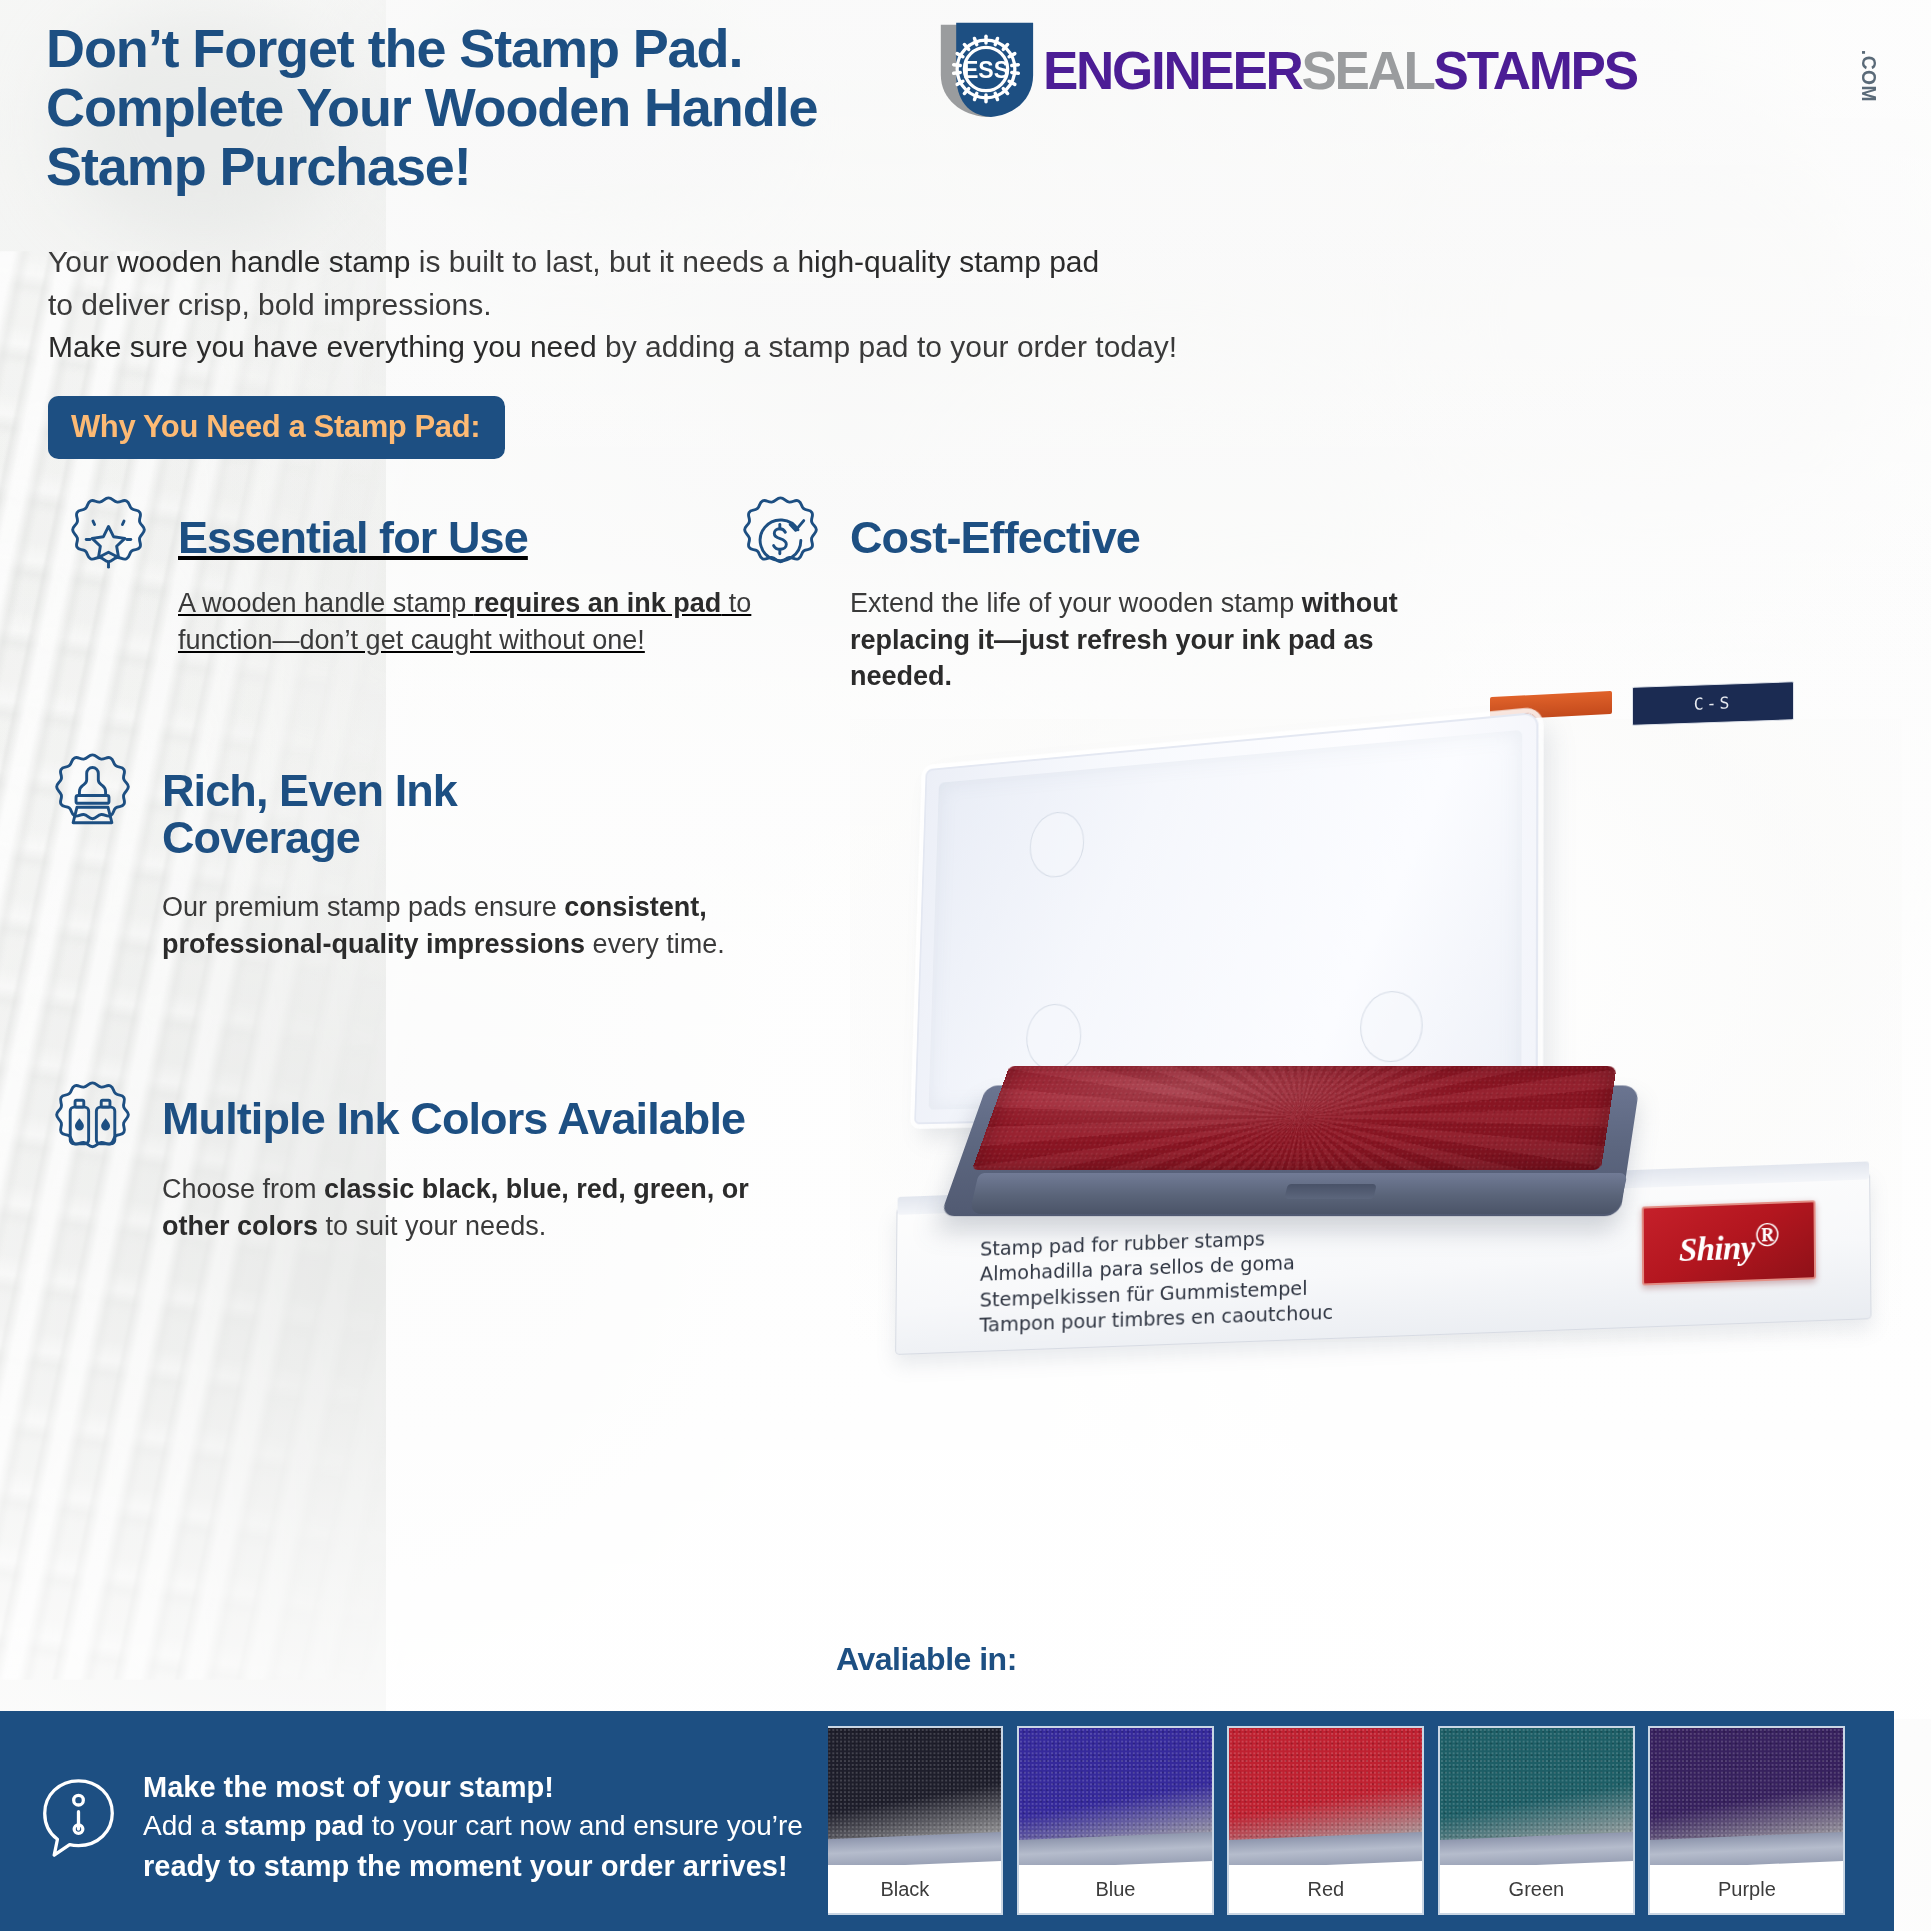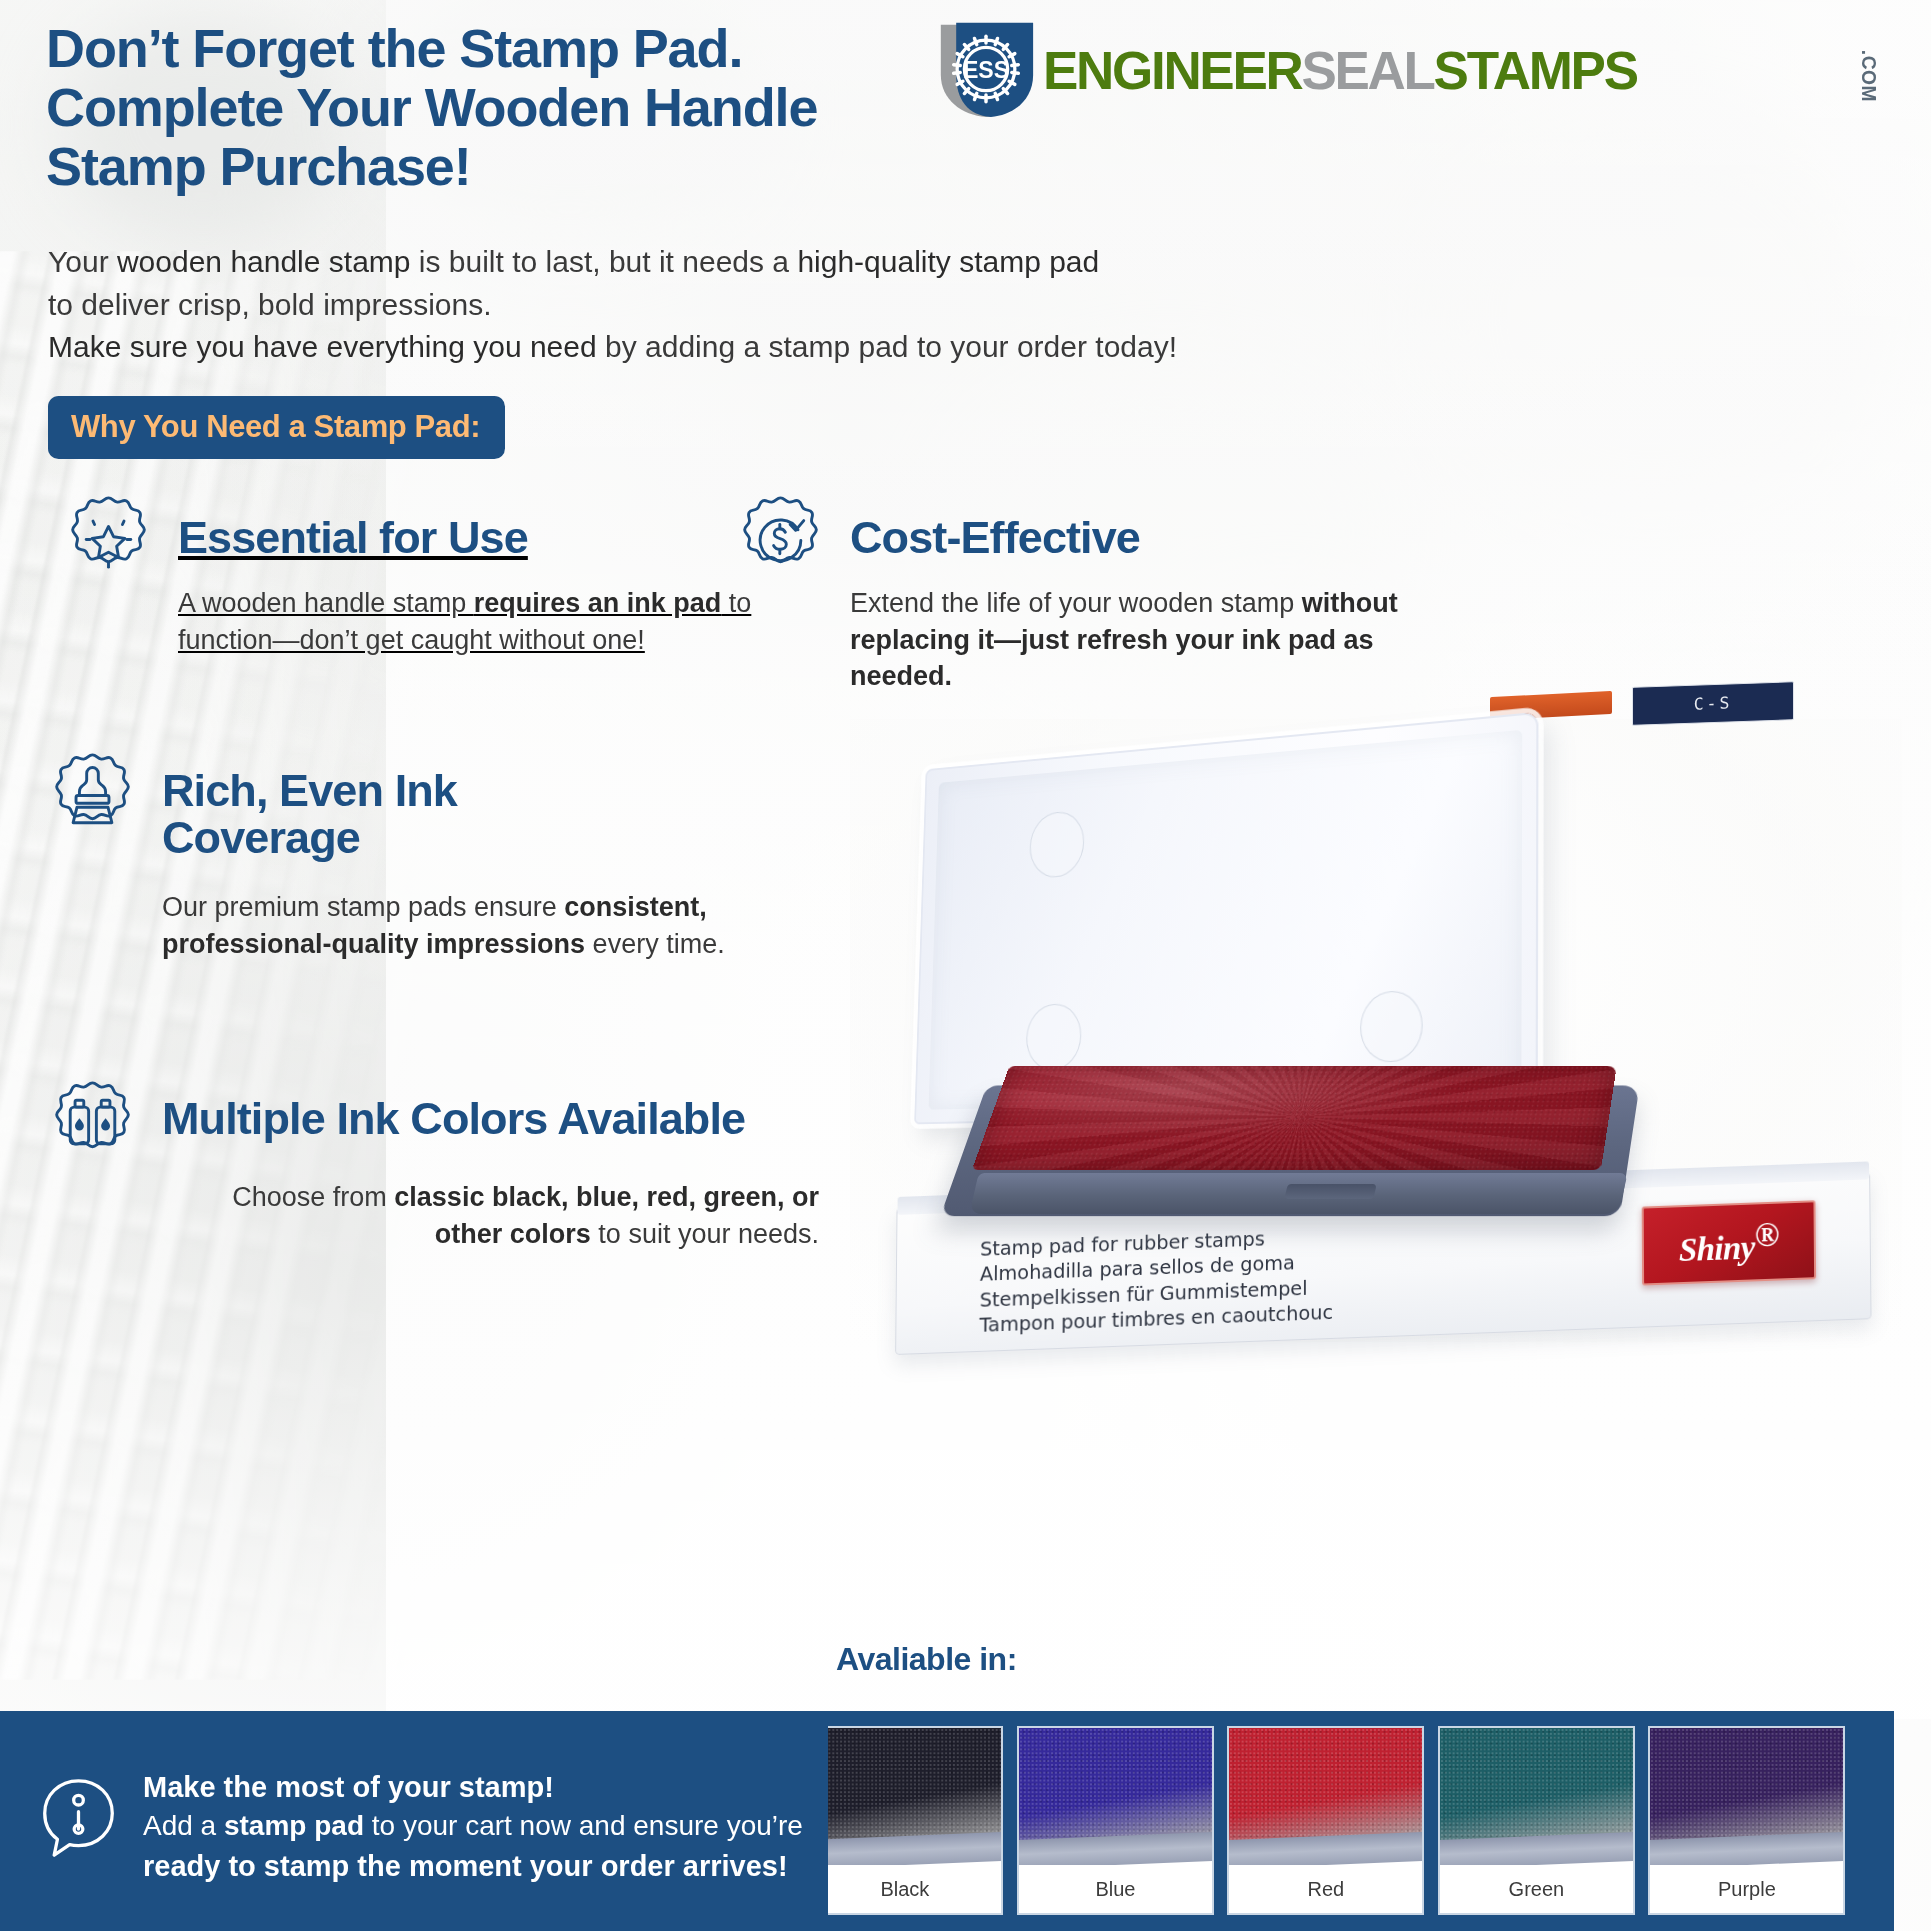--- a/index.html
+++ b/index.html
@@ -53,21 +53,21 @@
 
   
   .headline{position:absolute;left:46px;top:19.3px;width:966px;
     color:#1d4f82;font-weight:bold;font-size:54px;line-height:1.09;letter-spacing:-1.1px;}
   .headline div{white-space:nowrap;}
 
   
   .logo{position:absolute;left:935px;top:19.3px;width:975px;height:100px;}
   .logo-mark{position:absolute;left:0;top:0;width:102px;height:100px;}
   .logo-text{position:absolute;left:108px;top:25px;font-size:53px;font-weight:bold;letter-spacing:-2.3px;line-height:1;white-space:nowrap;}
-  .lt-dark{color:#4d7c0f;}
+  .lt-dark{color:#4c1d95;}
   .lt-gray{color:#9a9c9e;}
   .logo-dotcom{position:absolute;left:919px;top:25px;width:27px;height:64px;}
   .logo-dotcom span{display:block;transform:rotate(90deg);transform-origin:center;
     font-size:19.3px;font-weight:bold;color:#5a6a78;letter-spacing:0.5px;white-space:nowrap;
     position:absolute;left:-17.4px;top:21px;width:62px;text-align:center;}
 
   
   .intro{position:absolute;left:48px;top:241px;width:1352px;
     font-size:30px;line-height:1.42;color:#3a3a3a;font-weight:300;}
   .intro b{font-weight:normal;color:#2b2b2b;}
@@ -92,21 +92,21 @@
   #feat-cost{left:734px;top:494px;width:657px;}
   #feat-cost .f-title{margin-left:116px;padding-top:21px;}
   #feat-cost .f-body{margin-left:116px;margin-top:23px;width:628px;}
 
   #feat-rich{left:46px;top:751px;width:714px;}
   #feat-rich .f-title{margin-left:116px;padding-top:17.4px;width:502px;}
   #feat-rich .f-body{margin-left:116px;margin-top:27px;width:579px;}
 
   #feat-colors{left:46px;top:1079px;width:772px;}
   #feat-colors .f-title{margin-left:116px;padding-top:17.4px;width:599px;}
-  #feat-colors .f-body{margin-left:116px;margin-top:36px;width:657px;text-align:right;}
+  #feat-colors .f-body{margin-left:116px;margin-top:28px;width:657px;}
 
   
   .product{position:absolute;left:850px;top:719px;width:1052px;height:623px;}
   .prod-bg{position:absolute;inset:0;
     background:radial-gradient(ellipse at 50% 40%,rgba(255,255,255,.9) 0%,rgba(250,250,249,.6) 60%,rgba(255,255,255,0) 100%);}
   .pad-lid{position:absolute;left:42px;top:21px;width:637px;height:377px;
     background:linear-gradient(100deg,#eceff7 0%,#f7f9fd 30%,#fdfdff 70%,#f2f4fa 100%);
     border:2.9px solid #e4e8f2;border-radius:7.7px 13.5px 9.7px 5.8px;
     transform:perspective(1352px) rotateY(-15deg) rotateX(4deg) skewY(-3.2deg);
     box-shadow:0 0 0 4.8px rgba(255,255,255,.85), 9.7px 13.5px 25px rgba(110,120,140,.18);}

